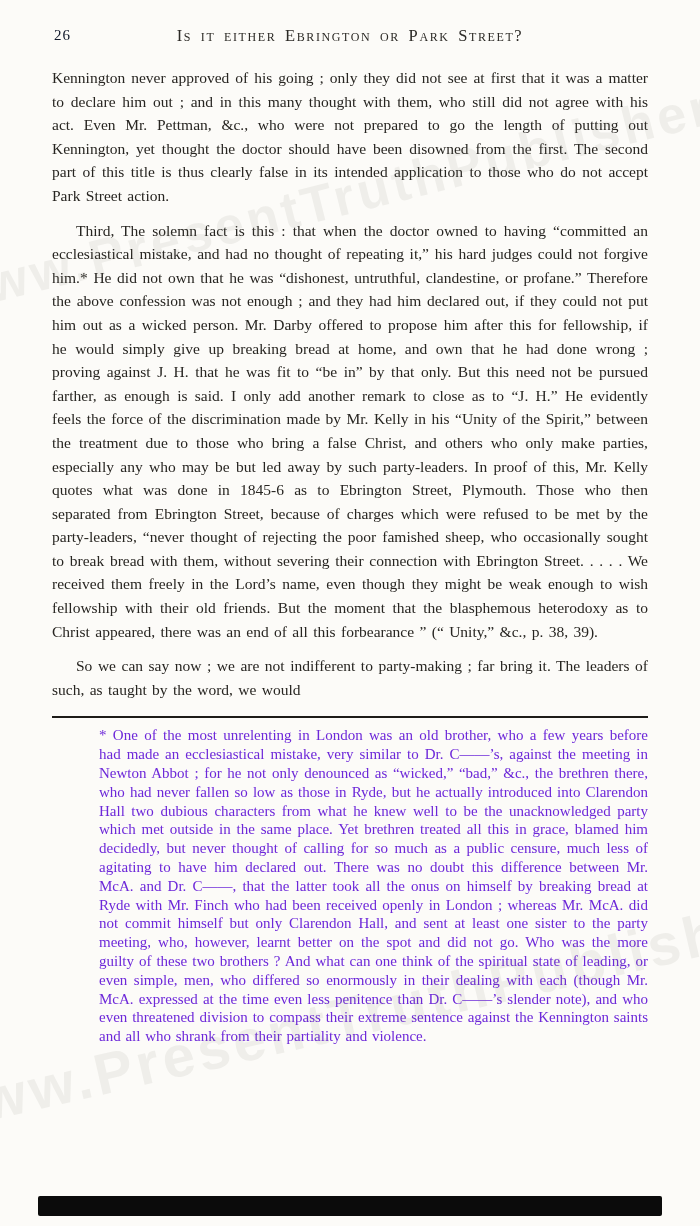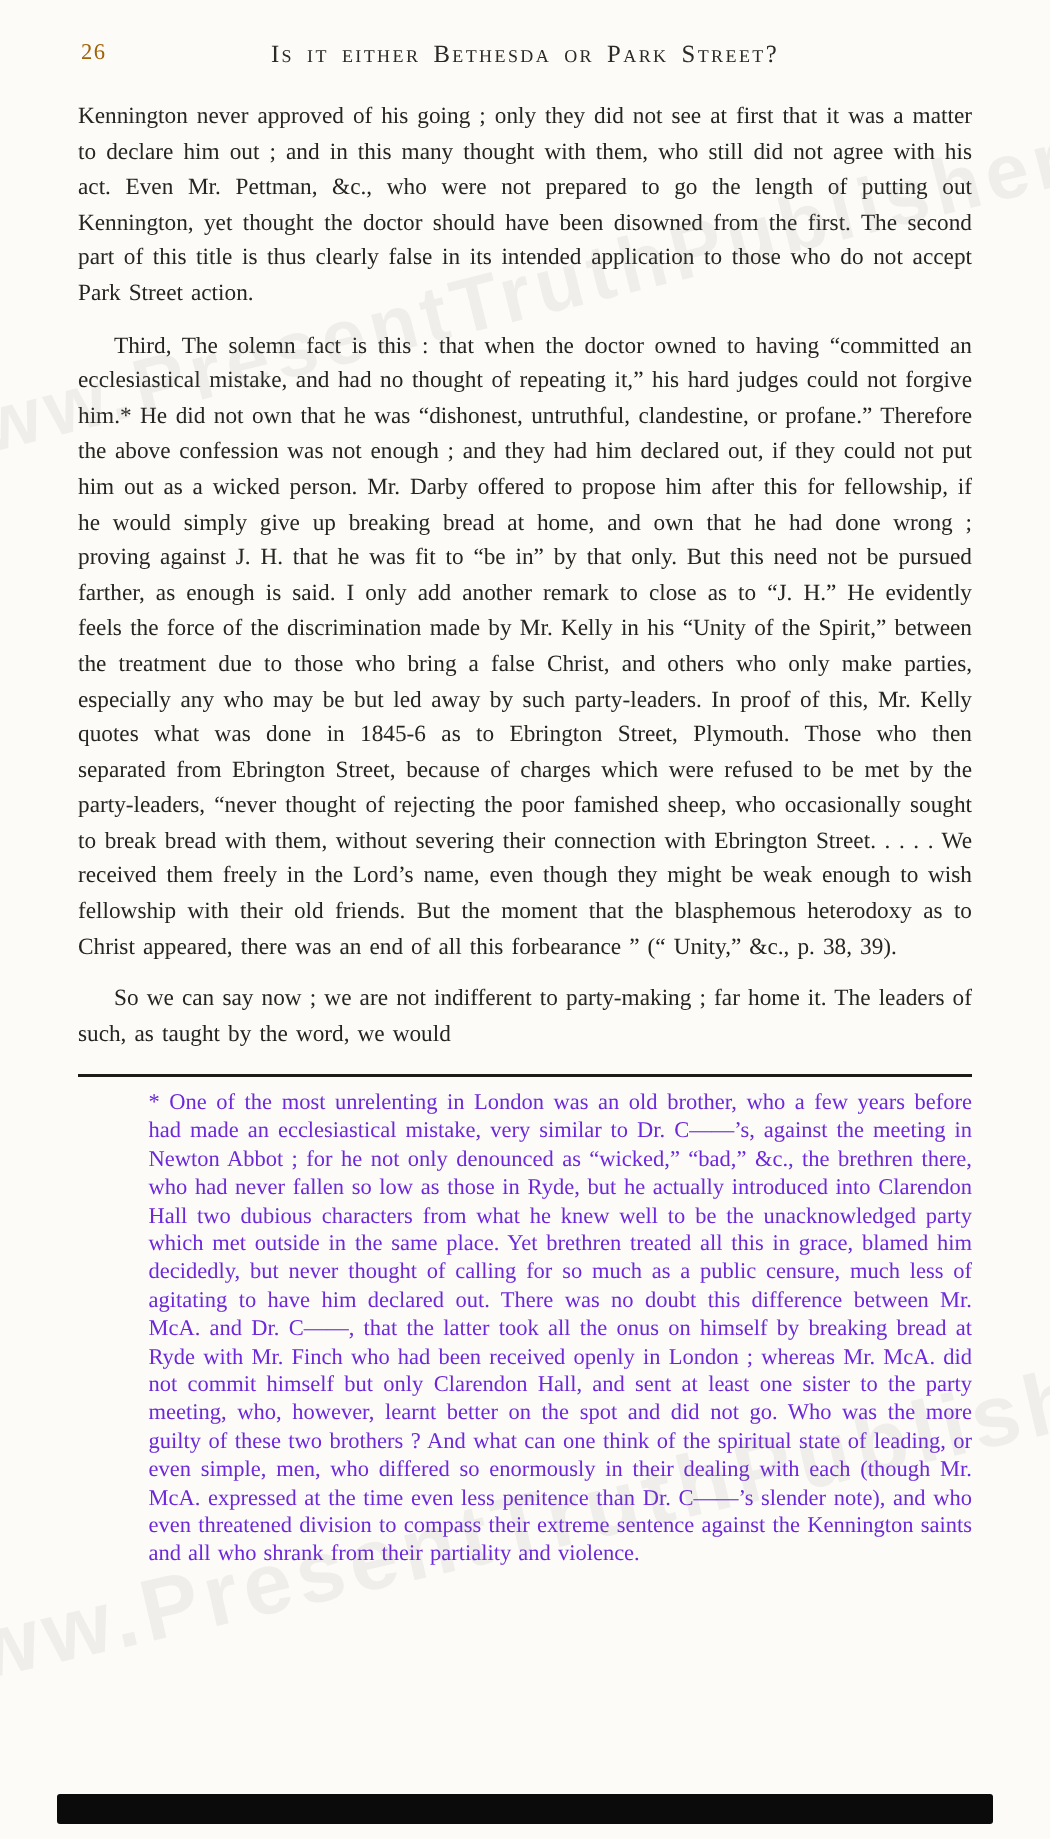--- a/index.html
+++ b/index.html
@@ -14,21 +14,21 @@
     font-family:"Liberation Serif","DejaVu Serif",serif;
     color:#272521;
   }
   .running-head{
     position:relative;
     height:22px;
     margin-bottom:18px;
   }
   .pagenum{
     position:absolute;left:2px;top:1px;
-    font-size:15px;letter-spacing:1px;color:#a16207;
+    font-size:15px;letter-spacing:1px;color:#0f172a;
   }
   .running-title{
     display:block;text-align:center;
     font-variant:small-caps;
     font-size:16.5px;
     letter-spacing:1.6px;
     word-spacing:3px;
     color:#2c2a26;
   }
   main p{
@@ -79,27 +79,27 @@
 </head>
 <body>
 
 <div class="page">
 
   <div class="watermark wm1">www.PresentTruthPublishers.com</div>
   <div class="watermark wm2">www.PresentTruthPublishers.com</div>
 
   <header class="running-head">
     <span class="pagenum">26</span>
-    <span class="running-title">Is it either Bethesda or Park Street?</span>
+    <span class="running-title">Is it either Ebrington or Park Street?</span>
   </header>
 
   <main>
     <p class="noindent">Kennington never approved of his going ; only they did not see at first that it was a matter to declare him out ; and in this many thought with them, who still did not agree with his act.  Even Mr. Pettman, &amp;c., who were not prepared to go the length of putting out Kennington, yet thought the doctor should have been disowned from the first.  The second part of this title is thus clearly false in its intended application to those who do not accept Park Street action.</p>
     <p>Third, The solemn fact is this : that when the doctor owned to having “committed an ecclesiastical mistake, and had no thought of repeating it,” his hard judges could not forgive him.*  He did not own that he was “dishonest, untruthful, clandestine, or profane.”  Therefore the above confession was not enough ; and they had him declared out, if they could not put him out as a wicked person.  Mr. Darby offered to propose him after this for fellowship, if he would simply give up breaking bread at home, and own that he had done wrong ; proving against J. H. that he was fit to “be in” by that only.  But this need not be pursued farther, as enough is said.  I only add another remark to close as to “J. H.”  He evidently feels the force of the discrimination made by Mr. Kelly in his “Unity of the Spirit,” between the treatment due to those who bring a false Christ, and others who only make parties, especially any who may be but led away by such party-leaders.  In proof of this, Mr. Kelly quotes what was done in 1845-6 as to Ebrington Street, Plymouth.  Those who then separated from Ebrington Street, because of charges which were refused to be met by the party-leaders, “never thought of rejecting the poor famished sheep, who occasionally sought to break bread with them, without severing their connection with Ebrington Street. . . . .  We received them freely in the Lord’s name, even though they might be weak enough to wish fellowship with their old friends.  But the moment that the blasphemous heterodoxy as to Christ appeared, there was an end of all this forbearance ” (“ Unity,” &amp;c., p. 38, 39).</p>
-    <p>So we can say now ; we are not indifferent to party-making ; far home it.  The leaders of such, as taught by the word, we would</p>
+    <p>So we can say now ; we are not indifferent to party-making ; far bring it.  The leaders of such, as taught by the word, we would</p>
   </main>
 
   <div class="footnote-rule"></div>
 
   <p class="footnote">* One of the most unrelenting in London was an old brother, who a few years before had made an ecclesiastical mistake, very similar to Dr. C——’s, against the meeting in Newton Abbot ; for he not only denounced as “wicked,” “bad,” &amp;c., the brethren there, who had never fallen so low as those in Ryde, but he actually introduced into Clarendon Hall two dubious characters from what he knew well to be the unacknowledged party which met outside in the same place.  Yet brethren treated all this in grace, blamed him decidedly, but never thought of calling for so much as a public censure, much less of agitating to have him declared out.  There was no doubt this difference between Mr. McA. and Dr. C——, that the latter took all the onus on himself by breaking bread at Ryde with Mr. Finch who had been received openly in London ; whereas Mr. McA. did not commit himself but only Clarendon Hall, and sent at least one sister to the party meeting, who, however, learnt better on the spot and did not go.  Who was the more guilty of these two brothers ?  And what can one think of the spiritual state of leading, or even simple, men, who differed so enormously in their dealing with each (though Mr. McA. expressed at the time even less penitence than Dr. C——’s slender note), and who even threatened division to compass their extreme sentence against the Kennington saints and all who shrank from their partiality and violence.</p>
 
   <div class="scan-bar"></div>
 
 </div>
 

